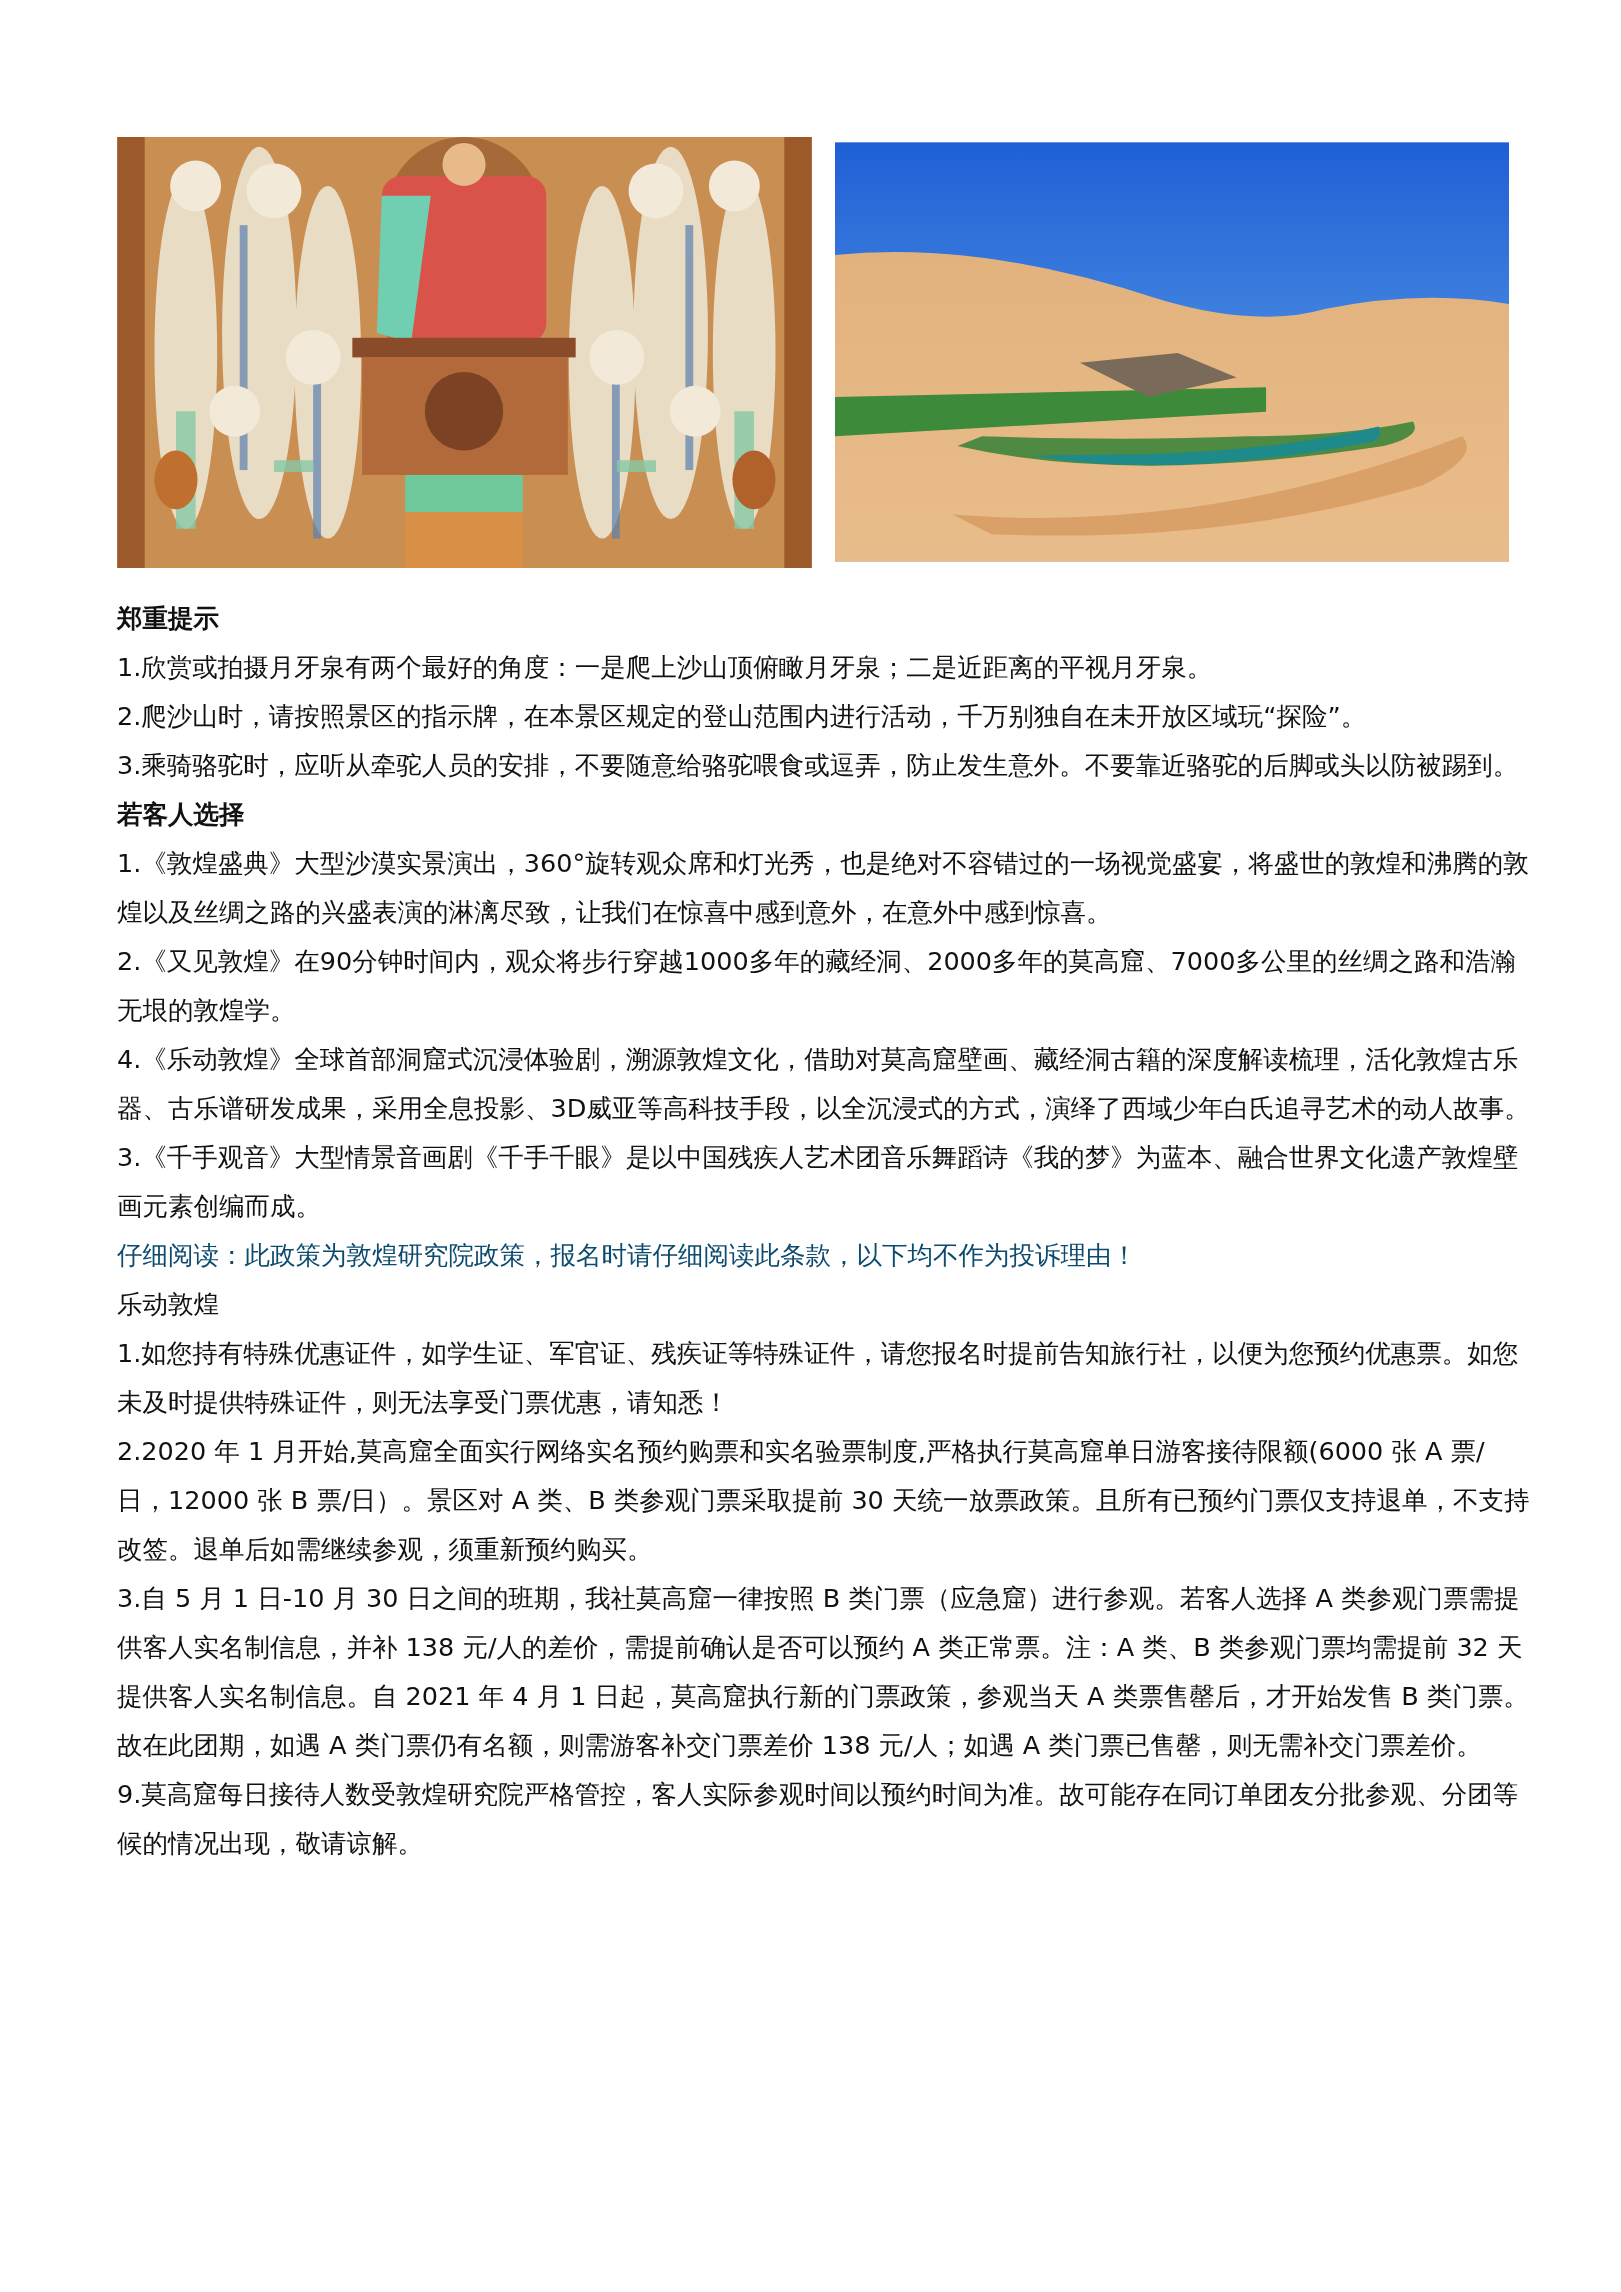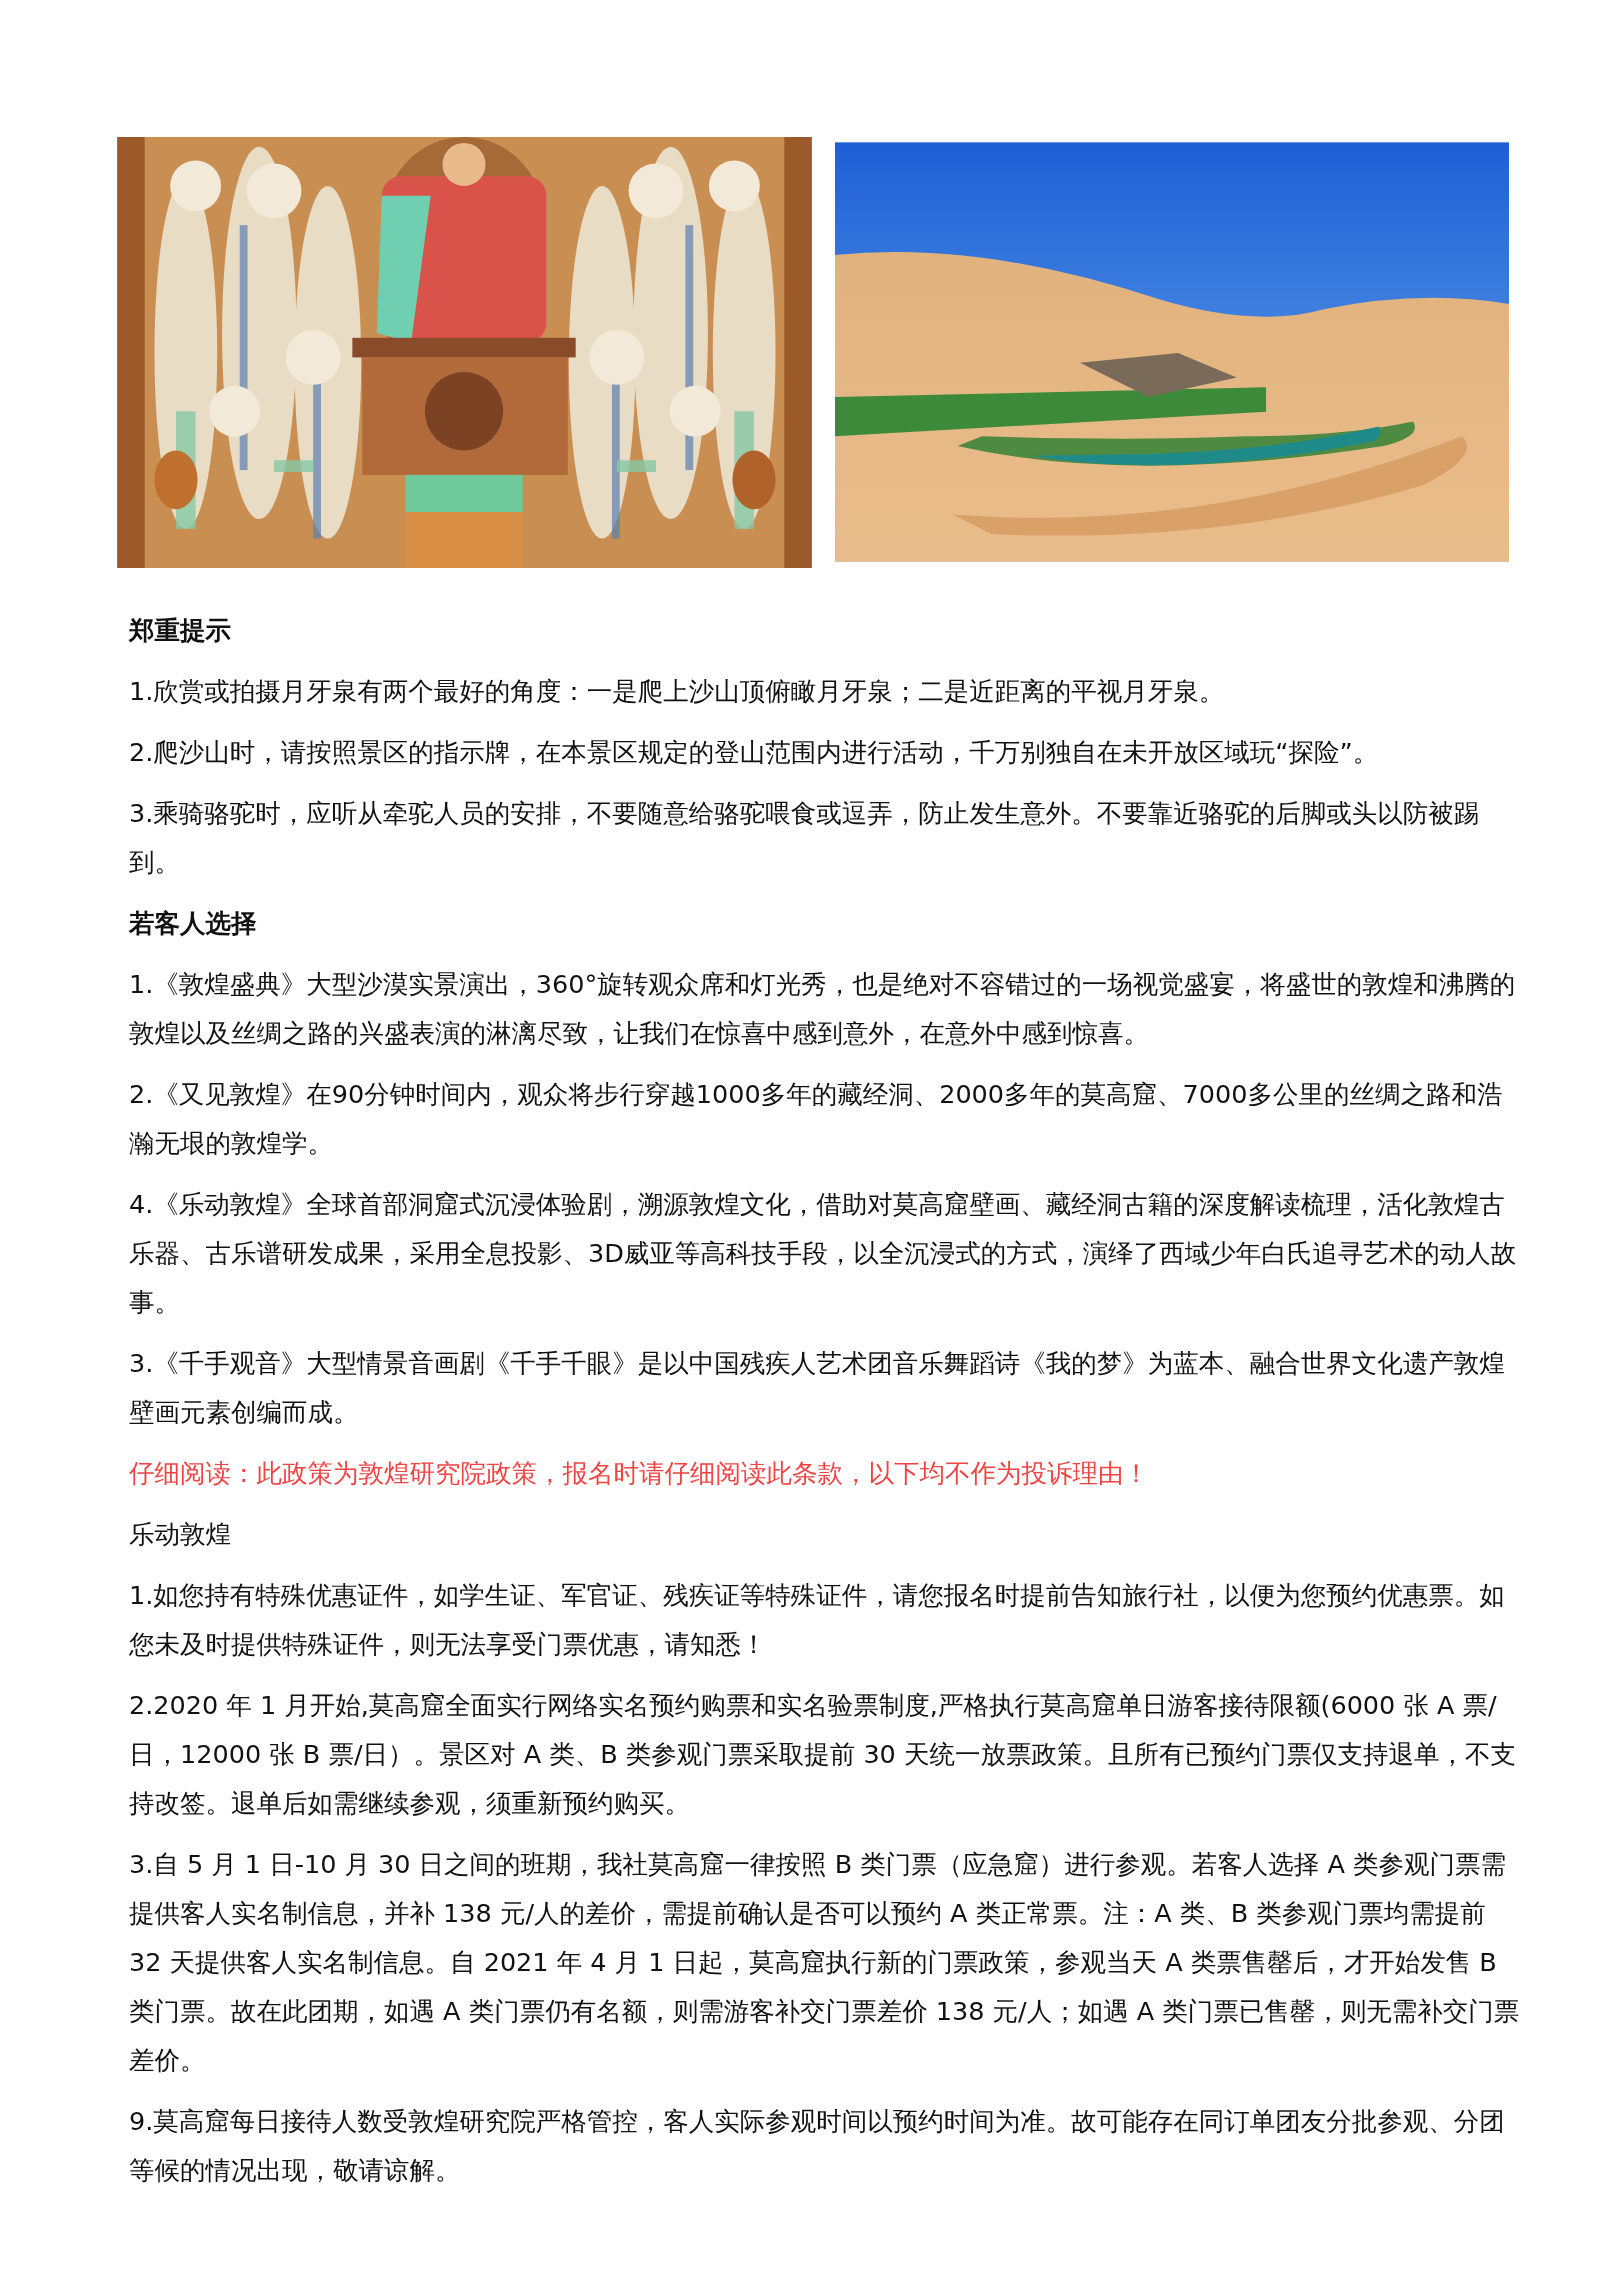--- a/index.html
+++ b/index.html
@@ -9,23 +9,23 @@
       color: #111111;
     }
     .images { position: absolute; top: 137px; left: 117px; width: 1392px; height: 431px; }
     .photo { position: absolute; overflow: hidden; }
     #mural { left: 0; top: 0; width: 695px; height: 431px; }
     #oasis { left: 718px; top: 4.9px; width: 674px; height: 420px; }
     .content {
       position: absolute; left: 117px; top: 594px; width: 1416px;
       font-size: 25.5px; line-height: 49px; letter-spacing: 0px;
     }
-    .content p { margin: 12px; }
+    .content p { margin: 0; }
     .h { font-weight: bold; }
-    .warn { color: #ef4444; }
+    .warn { color: #0c4a6e; }
   </style>
 </head>
 <body>
 
 <div class="images">
   <div class="photo" id="mural" aria-label="敦煌莫高窟壁画">
     <svg width="695" height="431" viewBox="0 0 709 440" xmlns="http://www.w3.org/2000/svg">
       <rect width="709" height="440" fill="#c98f52"></rect>
       <rect x="0" y="0" width="28" height="440" fill="#9c5a2b"></rect>
       <rect x="681" y="0" width="28" height="440" fill="#9c5a2b"></rect>

